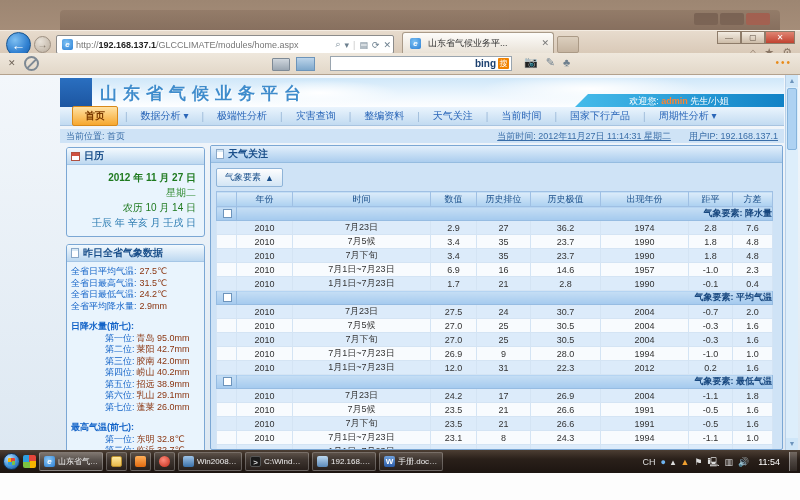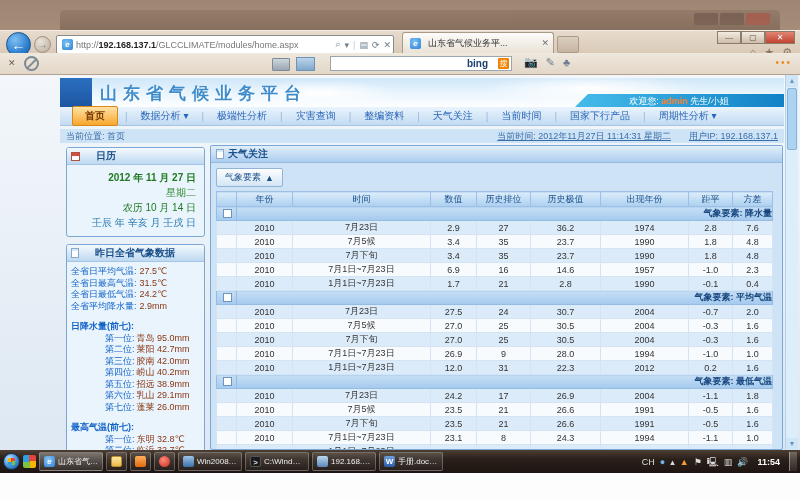--- a/index.html
+++ b/index.html
@@ -54,21 +54,21 @@
     border:2px solid #7d8994;box-sizing:border-box;}
   .tb-stop::after{content:"";position:absolute;left:-1px;top:4.5px;width:13px;height:2px;
     background:#7d8994;transform:rotate(-45deg);}
   .tb-mail1{position:absolute;left:272px;top:5px;width:16px;height:11px;
     background:linear-gradient(#cfd6dd,#9aa6b2);border:1px solid #7e8a96;border-radius:1px;}
   .tb-mail2{position:absolute;left:296px;top:4px;width:17px;height:12px;
     background:linear-gradient(#bcd4ea,#7fa8cc);border:1px solid #6c94ba;
     clip-path:polygon(0 0,100% 0,100% 100%,0 100%);}
   .tb-search{position:absolute;left:330px;top:3px;width:182px;height:15px;background:#fff;
     border:1px solid #9aa5af;box-sizing:border-box;display:flex;align-items:center;justify-content:flex-end;
-    font-size:9px;padding:0 2px;gap:10px;}
+    font-size:9px;padding:0 2px;gap:2px;}
   .bing-logo{color:#1b3f6e;font-weight:bold;font-size:10px;}
   .soso-box{width:11px;height:11px;background:#f08200;color:#fff;font-size:8px;line-height:11px;
     text-align:center;border-radius:1px;}
   .tb-icons{position:absolute;left:524px;top:3px;display:flex;gap:8px;font-size:11px;color:#6e7f8e;}
   .tb-more{position:absolute;right:8px;top:4px;color:#e88b1a;font-size:10px;letter-spacing:2px;}
   
   .viewport{position:absolute;left:0;top:75px;width:800px;height:375px;overflow:hidden;
     background:linear-gradient(180deg,#f3f7fb,#dde8f2);}
   
   .banner{position:absolute;left:60px;top:3px;width:724px;height:30px;
@@ -93,21 +93,21 @@
     border-radius:2px;color:#7a3a00;font-weight:bold;margin-right:6px;}
   .mdiv{color:#9ab8d8;padding:0 1px;}
   
   .info-bar{position:absolute;left:60px;top:54px;width:724px;height:14px;background:#cfe3f6;
     display:flex;align-items:center;font-size:9px;color:#3a6ea8;padding:0 6px;box-sizing:border-box;}
   .info-bar .right{margin-left:auto;display:flex;gap:18px;text-decoration:underline;}
   
   .sidebar{position:absolute;left:66px;top:72px;width:139px;}
   .panel{border:1px solid #7ba7d4;border-radius:3px;background:#e9f4fd;overflow:hidden;margin-bottom:7px;}
   .panel-hd{height:16px;background:linear-gradient(#f4fafe,#bdd8f0);border-bottom:1px solid #a5c6e6;
-    display:flex;align-items:center;gap:16px;padding:0 4px;font-size:10px;font-weight:bold;color:#1a4f8a;}
+    display:flex;align-items:center;gap:4px;padding:0 4px;font-size:10px;font-weight:bold;color:#1a4f8a;}
   .cal-icon{width:9px;height:9px;background:#fff;border:1px solid #b05040;box-sizing:border-box;position:relative;}
   .cal-icon::before{content:"";position:absolute;left:0;top:0;width:100%;height:3px;background:#d05040;}
   .doc-icon{width:8px;height:10px;background:#fff;border:1px solid #8aa8c8;box-sizing:border-box;
     box-shadow:inset 0 2px 0 #d8e8f4;}
   .cal-body{padding:5px 8px 6px 4px;font-size:10px;text-align:right;line-height:15px;}
   .cal-date{color:#1f7a1f;font-weight:bold;}
   .cal-week{color:#2f8a2f;}
   .cal-lunar{color:#1f7a1f;}
   .cal-ganzhi{color:#2a7ab0;}
   .wx-body{padding:4px 2px 6px 4px;font-size:9px;line-height:11.5px;}
@@ -168,21 +168,21 @@
   .ti.ie{background:radial-gradient(circle at 40% 35%,#8cc8f5,#2b7fd4);color:#fff;font-style:italic;}
   .ti.folder{background:linear-gradient(#ffe9a0,#e8b94a);border:1px solid #b98f2e;box-sizing:border-box;}
   .ti.orange{background:linear-gradient(#ffb05a,#e2690f);}
   .ti.red{background:radial-gradient(circle at 40% 35%,#ff8a7a,#c32a18);border-radius:50%;}
   .ti.win{background:linear-gradient(#9fc4e8,#3a70a8);}
   .ti.cmd{background:#1a1a1a;border:1px solid #555;box-sizing:border-box;color:#ddd;}
   .ti.remote{background:linear-gradient(#bcd8f0,#5a88b8);}
   .ti.word{background:linear-gradient(#6fa0dc,#2b5ca8);color:#fff;}
   .tray{margin-left:auto;display:flex;align-items:center;gap:5px;color:#ddd;font-size:8px;flex:0 0 auto;}
   .tray .g{font-size:9px;line-height:10px;}
-  .tray .clock{font-size:9px;color:#fff;padding:0 4px;font-weight:bold;}
+  .tray .clock{font-size:9px;color:#fff;padding:0 4px;}
   .show-desktop{width:7px;height:19px;background:linear-gradient(rgba(255,255,255,.25),rgba(255,255,255,.08));
     border-left:1px solid rgba(255,255,255,.4);}
   .bottom-strip{position:absolute;left:0;top:473px;width:800px;height:27px;background:#fdfdfd;}
 </style>
 </head>
 <body>
 
 <div class="desktop">
   <div class="bg-window-bar">
     <div class="bg-win-controls">

